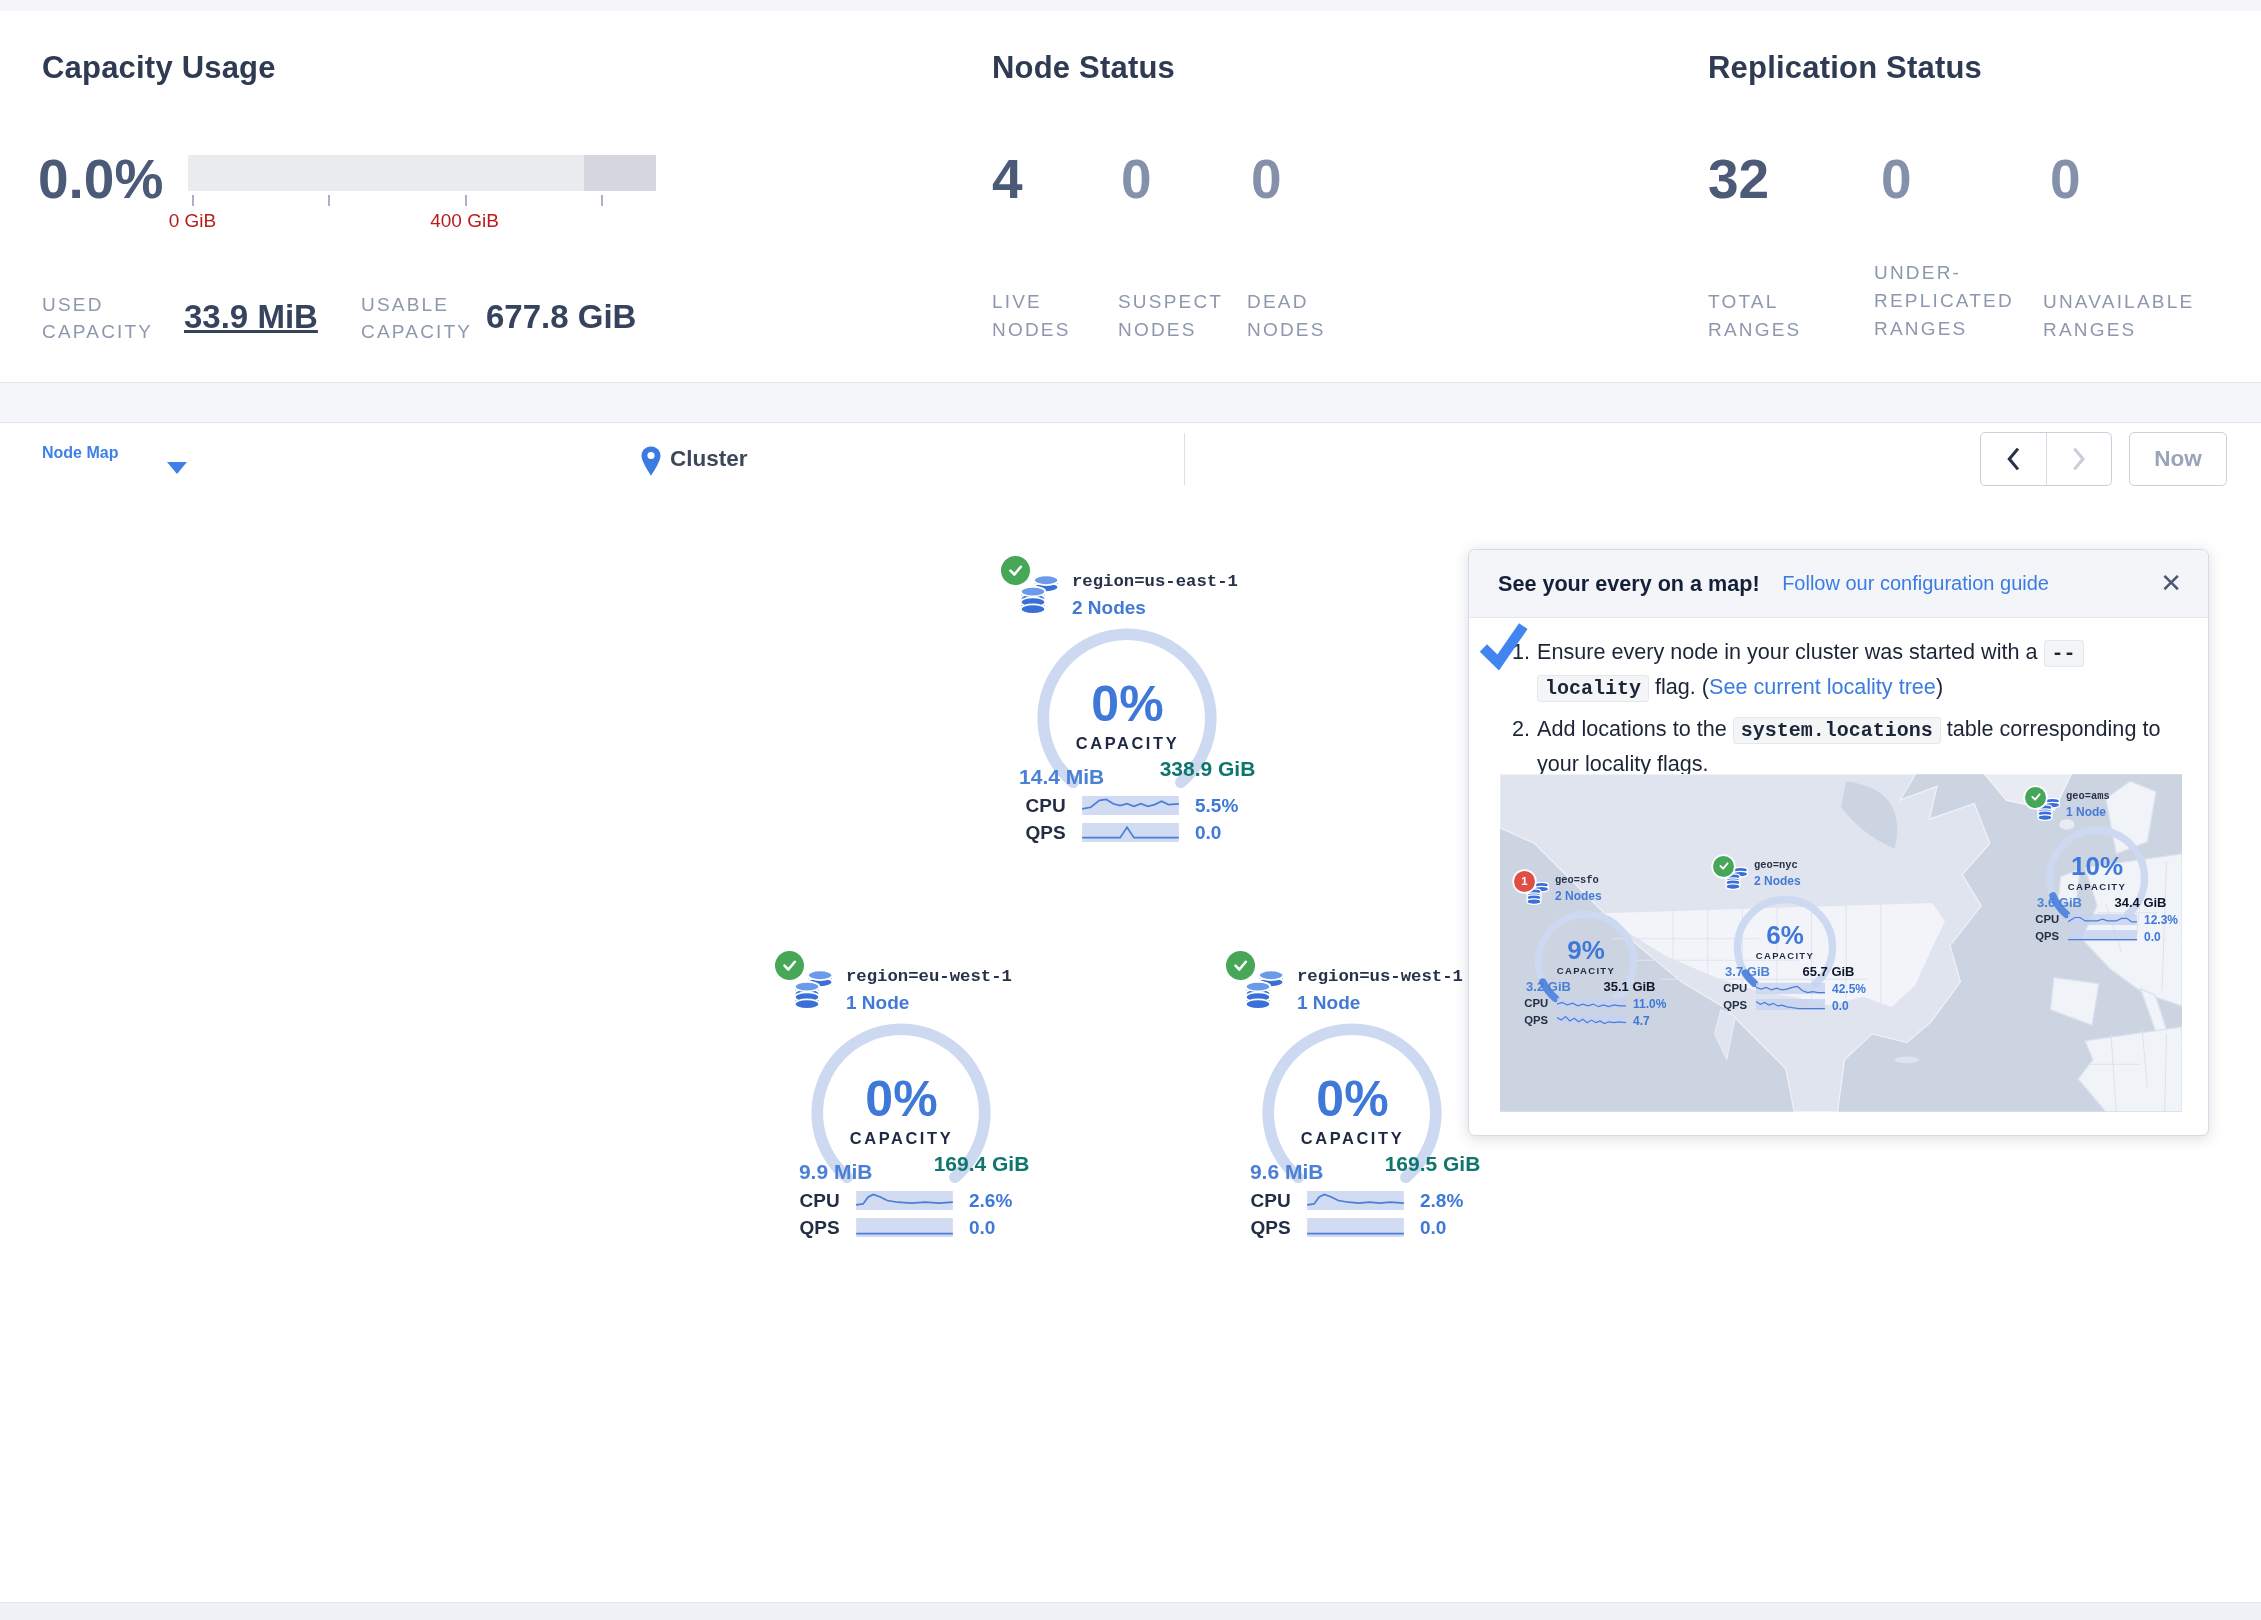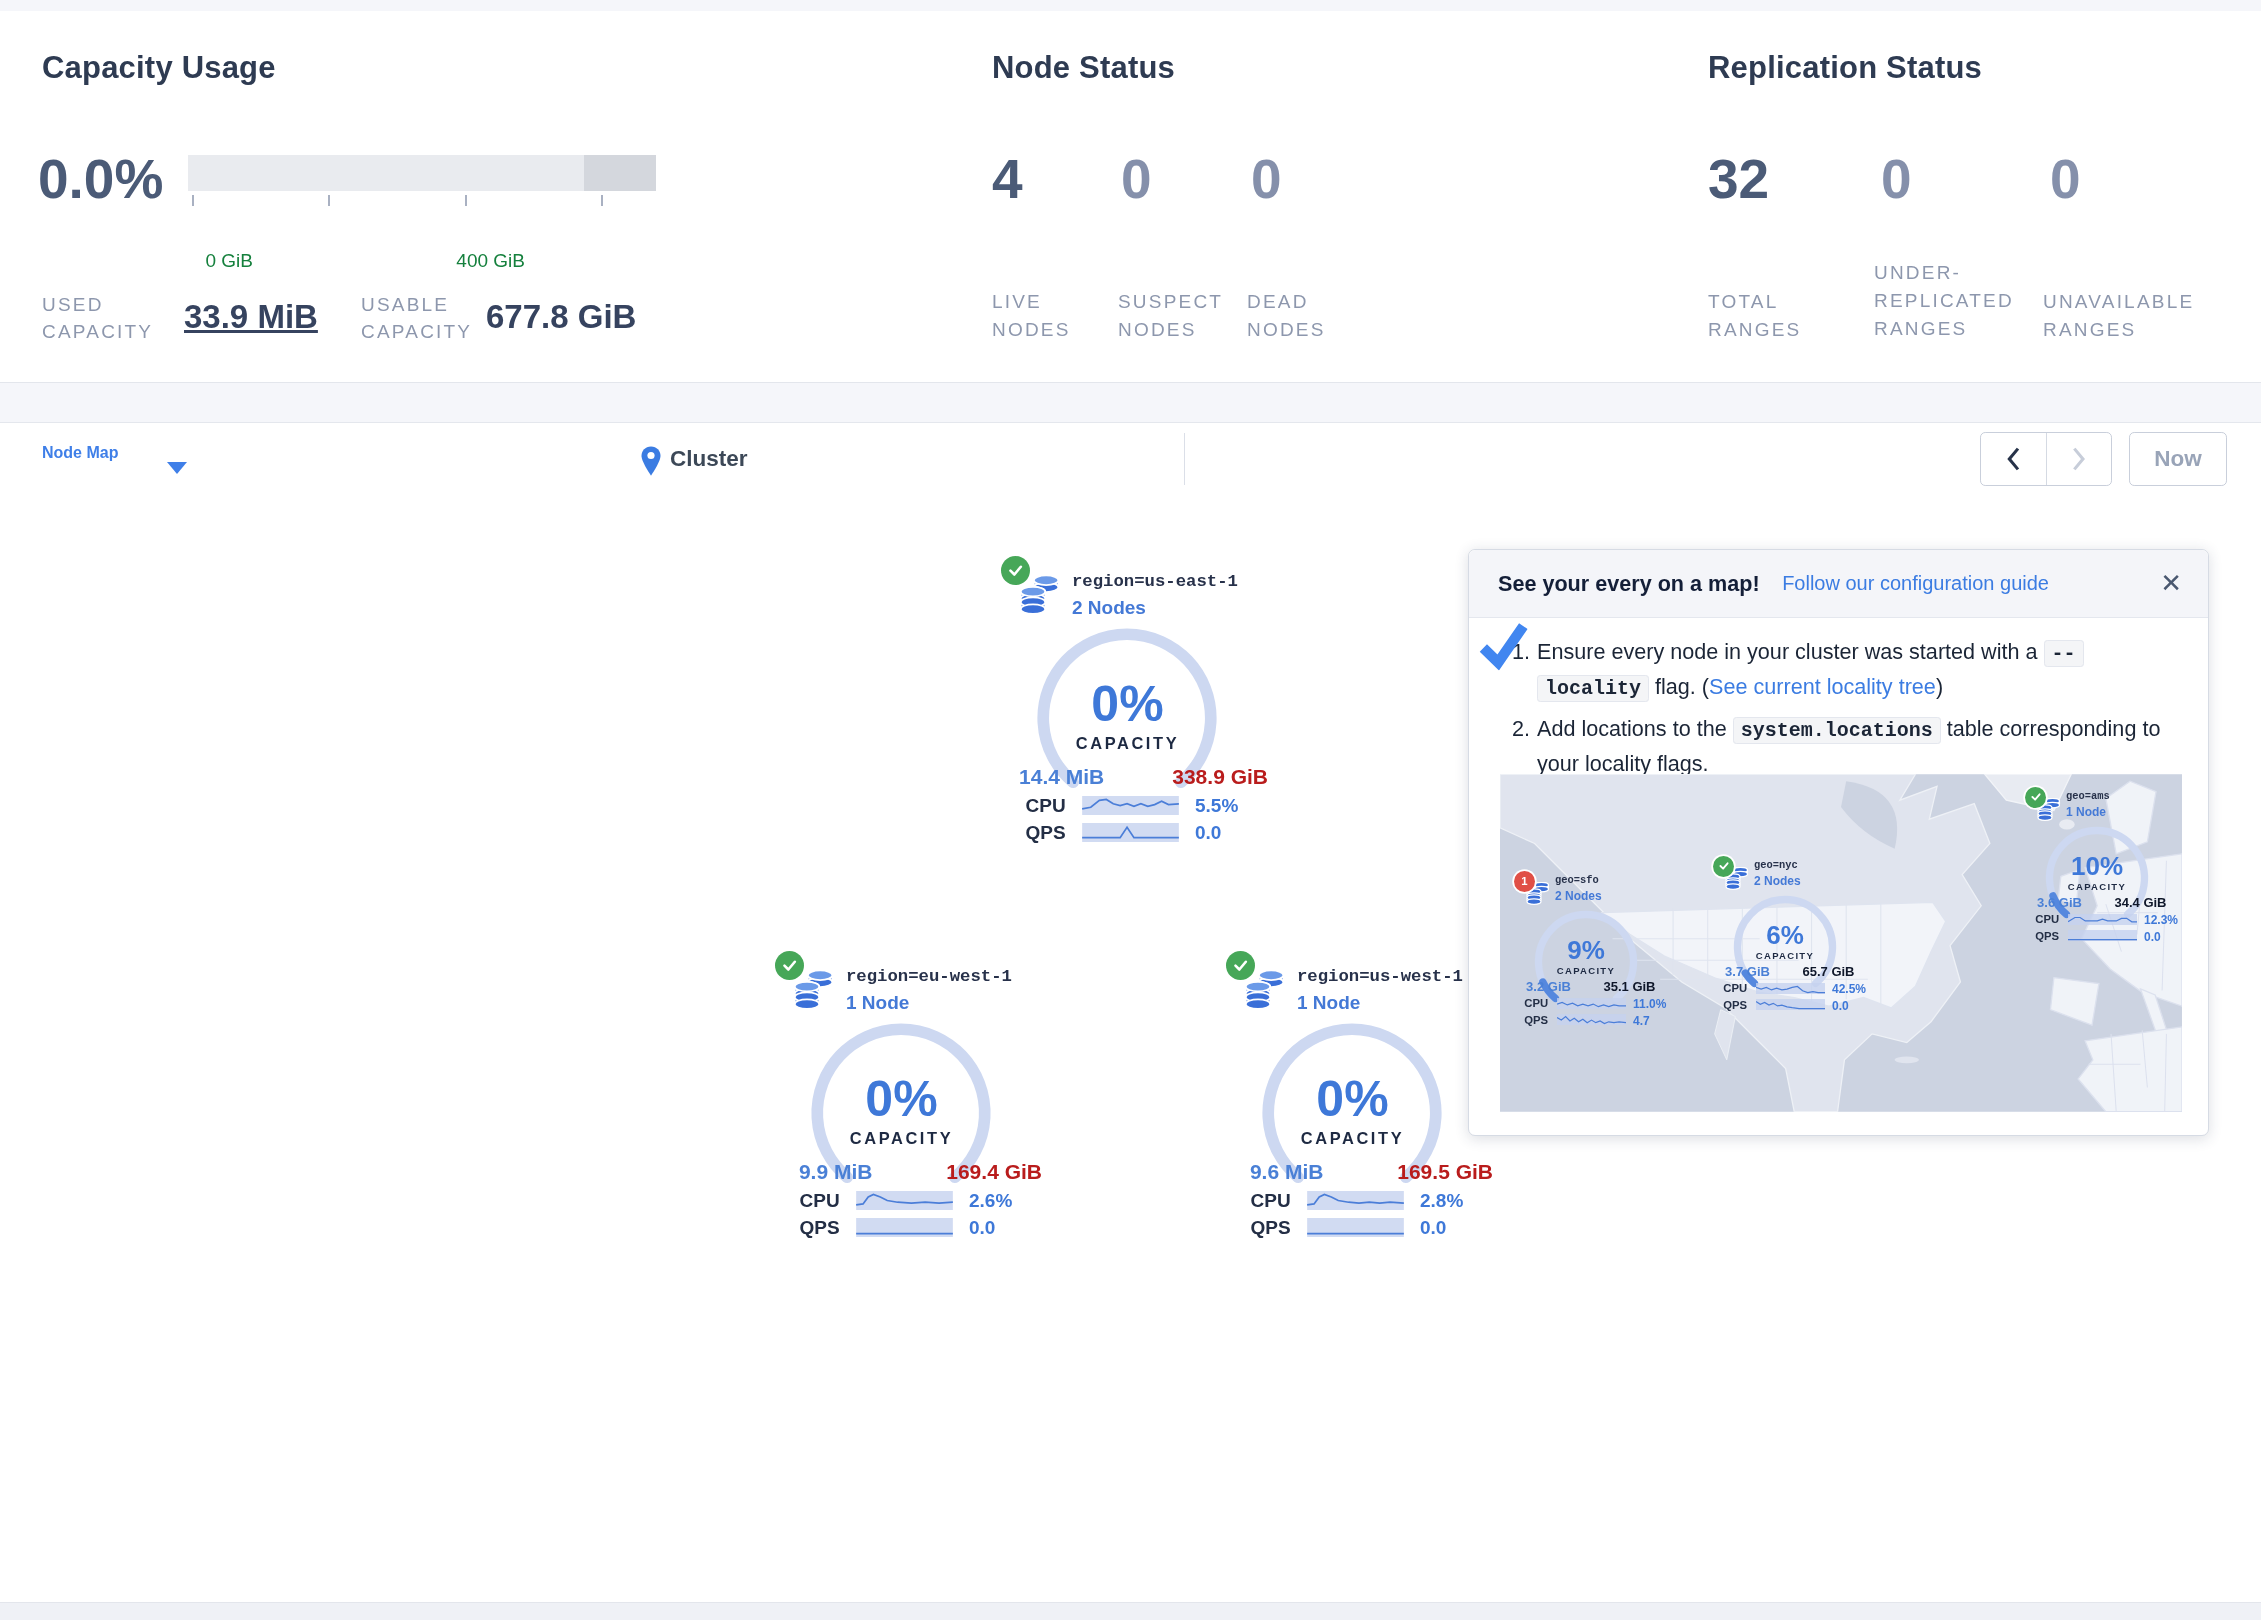--- a/index.html
+++ b/index.html
@@ -8,21 +8,21 @@
   .abs{position:absolute;}
 
   
   .stats-card{position:absolute;left:0;top:11.3px;width:2261px;height:371px;background:#ffffff;border-bottom:0.9px solid #e3e6ec;}
   .sec-title{position:absolute;top:39px;font-size:31px;font-weight:700;color:#2e3b52;letter-spacing:0.2px;}
   .big-num{position:absolute;top:136px;font-size:55px;font-weight:600;color:#4b5b77;}
   .big-num.dim{color:#8590ab;}
   .cap-bar{position:absolute;left:188px;top:144px;width:468px;height:36px;background:#e9ebef;}
   .cap-bar-dark{position:absolute;left:396px;top:0;width:72px;height:36px;background:#d4d7dd;}
   .tick{position:absolute;top:184px;width:1.7px;height:10.4px;background:#a9b1c2;}
-  .tick-label{position:absolute;top:199px;width:121px;text-align:right;font-size:19px;color:#15803d;margin-top:40px;}
+  .tick-label{position:absolute;top:199px;width:121px;text-align:center;font-size:19px;color:#b91c1c;}
   .uc-label{position:absolute;top:280px;font-size:19px;letter-spacing:2.2px;line-height:27px;color:#8d97ad;}
   .uc-value{position:absolute;top:287px;font-size:33px;font-weight:700;color:#36435f;}
   .metric-label{position:absolute;top:277px;font-size:19px;letter-spacing:2.2px;line-height:28px;color:#8d97ad;}
 
   
   .toolbar{position:absolute;left:0;top:422px;width:2261px;height:74px;background:#ffffff;border-top:0.9px solid #e4e7ed;border-bottom:0.9px solid #e4e7ed;}
   .nm-label{position:absolute;left:42px;top:444px;font-size:16px;font-weight:600;color:#3f7fe8;}
   .nm-caret{position:absolute;left:167px;top:462px;width:0;height:0;border-left:10.4px solid transparent;border-right:10.4px solid transparent;border-top:12px solid #3f7fe8;}
   .crumb-label{position:absolute;left:670px;top:446px;font-size:22.5px;font-weight:600;color:#3c4857;}
   .tb-divider{position:absolute;left:1184px;top:433px;width:0.9px;height:52px;background:#dbdfe8;}
@@ -43,21 +43,21 @@
   .region{position:absolute;width:294px;height:305px;}
   .r-badge{position:absolute;left:5.2px;top:7px;width:29px;height:29px;border-radius:50%;display:flex;align-items:center;justify-content:center;box-shadow:0 0 0 2.6px #fff;z-index:3;}
   .r-badge.green{background:#46a758;}
   .r-dbicon{position:absolute;left:22.5px;top:26px;z-index:2;}
   .r-name{position:absolute;left:76px;top:22.5px;font-family:"Liberation Mono","DejaVu Sans Mono",monospace;font-size:17.3px;font-weight:700;color:#27314a;white-space:nowrap;}
   .r-nodes{position:absolute;left:76px;top:48px;font-size:19px;font-weight:700;color:#4479d6;}
   .r-gauge{position:absolute;left:36px;top:74px;}
   .r-pct{position:absolute;left:45px;top:126px;width:173px;text-align:center;font-size:50px;font-weight:700;color:#3e78d8;}
   .r-cap{position:absolute;left:45px;top:185px;width:173px;text-align:center;font-size:16.4px;font-weight:700;letter-spacing:2.6px;color:#1d2942;}
   .r-used{position:absolute;left:5.2px;top:216px;width:121px;text-align:center;font-size:21px;font-weight:600;color:#4a80d6;}
-  .r-total{position:absolute;left:151px;top:216px;width:121px;text-align:right;font-size:21px;font-weight:600;color:#b91c1c;}
+  .r-total{position:absolute;left:151px;top:208px;width:121px;text-align:center;font-size:21px;font-weight:600;color:#0f766e;}
   .r-rowlabel{position:absolute;width:61px;text-align:right;font-size:19px;font-weight:700;color:#232e45;}
   .r-rowvalue{position:absolute;left:199px;font-size:19px;font-weight:700;color:#3e78d8;}
   .r-band{position:absolute;left:86px;}
 
   
   .popup{position:absolute;left:1468px;top:549px;width:741px;height:587px;background:#fff;border:0.9px solid #d6dbe4;border-radius:7px;box-shadow:0 2.6px 14px rgba(40,50,80,.16);z-index:10;box-sizing:border-box;}
   .popup-header{position:absolute;left:0;top:0;width:100%;height:68px;background:#f4f5f9;border-bottom:0.9px solid #e4e7ee;border-radius:7px 7px 0 0;display:flex;align-items:center;box-sizing:border-box;padding-left:29px;}
   .popup-title{font-size:21.6px;font-weight:700;color:#141f38;}
   .popup-link{margin-left:22.5px;font-size:20px;color:#3b7ce2;}
   .popup-close{position:absolute;right:26px;top:19px;font-size:26px;color:#4a5870;line-height:29px;}

